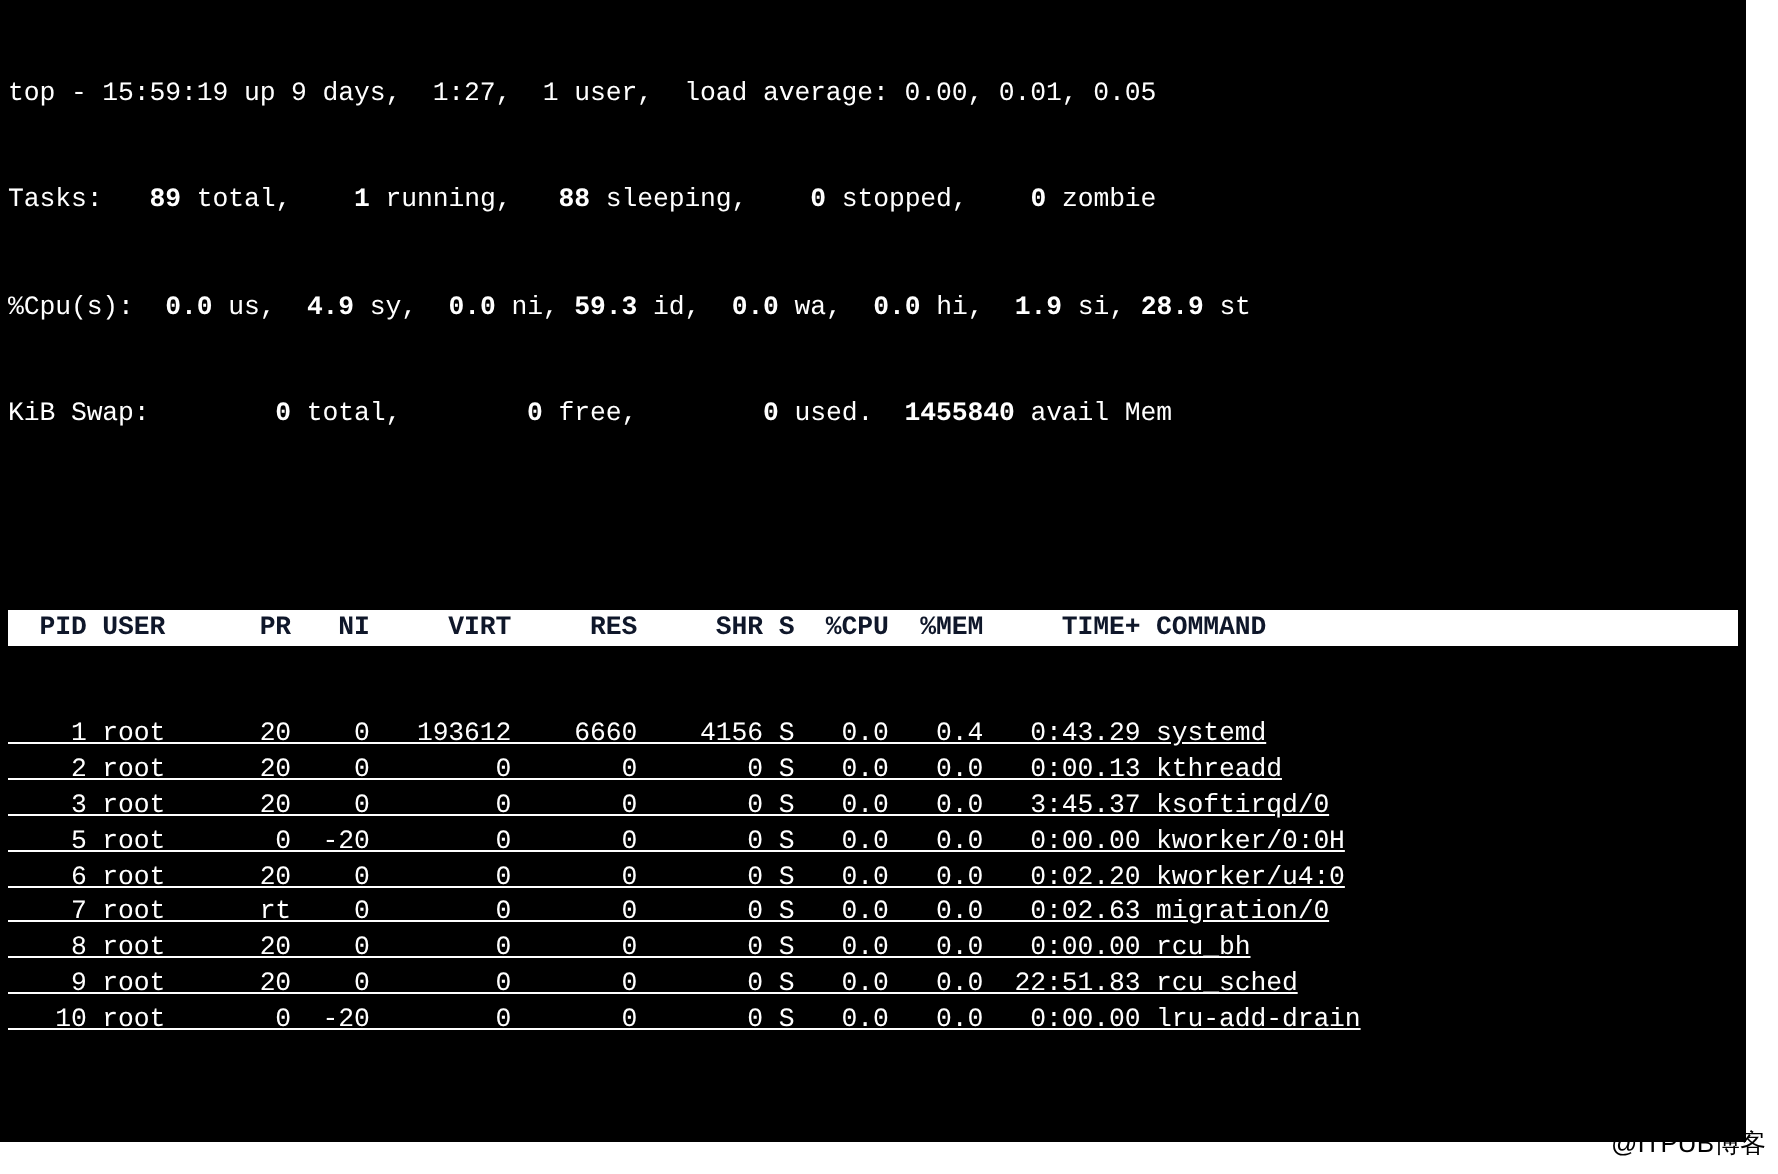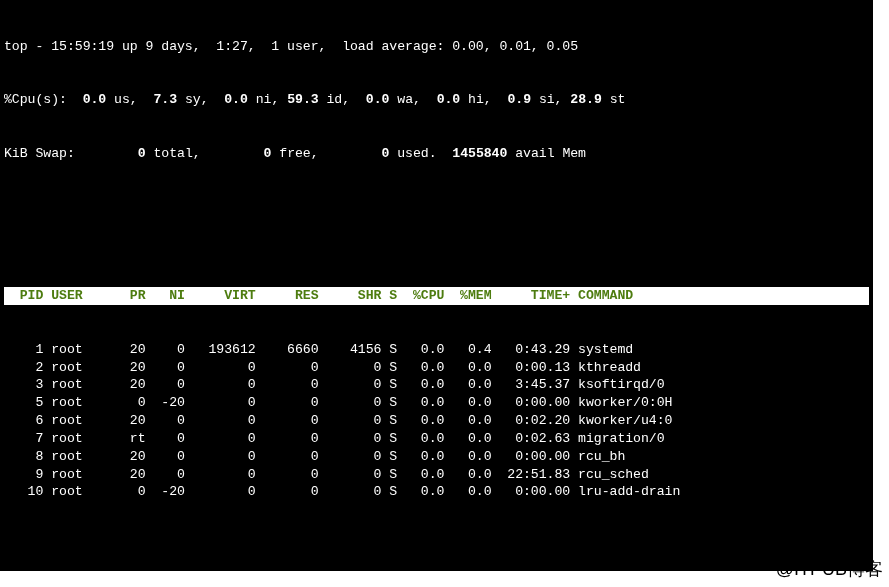--- a/index.html
+++ b/index.html
@@ -24,40 +24,40 @@
     white-space:pre;
     overflow:hidden;
   }
   .sumline{
     display:block;
     letter-spacing:-0.05px;
   }
   b{font-weight:bold;}
   .header-row{
     background:#fff;
-    color:#4d7c0f;
+    color:#0f172a;
     display:block;
     letter-spacing:-0.05px;
-    margin-top:36px;
   }
-  .proc-row{display:block;letter-spacing:-0.05px;}
+  .proc-row{display:block;letter-spacing:-0.05px;text-decoration:underline;}
   .watermark{
     position:absolute;
     right:6px;
     bottom:6px;
     font-family:Arial,Helvetica,sans-serif;
-    font-size:18px;
+    font-size:13px;
     color:#000;
   }
 </style>
 </head>
 <body>
 
 <div class="terminal">
   <span class="sumline">top - 15:59:19 up 9 days,  1:27,  1 user,  load average: 0.00, 0.01, 0.05</span>
-  <span class="sumline" id="line-cpu">%Cpu(s): <b> 0.0</b> us, <b> 7.3</b> sy, <b> 0.0</b> ni, <b>59.3</b> id, <b> 0.0</b> wa, <b> 0.0</b> hi, <b> 0.9</b> si, <b>28.9</b> st</span>
+  <span class="sumline" id="line-tasks">Tasks: <b>  89</b> total, <b>   1</b> running, <b>  88</b> sleeping, <b>   0</b> stopped, <b>   0</b> zombie</span>
+  <span class="sumline" id="line-cpu">%Cpu(s): <b> 0.0</b> us, <b> 4.9</b> sy, <b> 0.0</b> ni, <b>59.3</b> id, <b> 0.0</b> wa, <b> 0.0</b> hi, <b> 1.9</b> si, <b>28.9</b> st</span>
   <span class="sumline" id="line-swap">KiB Swap: <b>       0</b> total, <b>       0</b> free, <b>       0</b> used. <b> 1455840</b> avail Mem</span>
   <span class="sumline"> </span>
   <span class="header-row" id="line-header"><b>  PID USER      PR   NI     VIRT     RES     SHR S  %CPU  %MEM     TIME+ COMMAND</b>                                        </span>
   <div id="proc-body"><span class="proc-row">    1 root      20    0   193612    6660    4156 S   0.0   0.4   0:43.29 systemd</span><span class="proc-row">    2 root      20    0        0       0       0 S   0.0   0.0   0:00.13 kthreadd</span><span class="proc-row">    3 root      20    0        0       0       0 S   0.0   0.0   3:45.37 ksoftirqd/0</span><span class="proc-row">    5 root       0  -20        0       0       0 S   0.0   0.0   0:00.00 kworker/0:0H</span><span class="proc-row">    6 root      20    0        0       0       0 S   0.0   0.0   0:02.20 kworker/u4:0</span><span class="proc-row">    7 root      rt    0        0       0       0 S   0.0   0.0   0:02.63 migration/0</span><span class="proc-row">    8 root      20    0        0       0       0 S   0.0   0.0   0:00.00 rcu_bh</span><span class="proc-row">    9 root      20    0        0       0       0 S   0.0   0.0  22:51.83 rcu_sched</span><span class="proc-row">   10 root       0  -20        0       0       0 S   0.0   0.0   0:00.00 lru-add-drain</span></div>
 </div>
 
 <div class="watermark">@ITPUB博客</div>
 
 </body></html>

